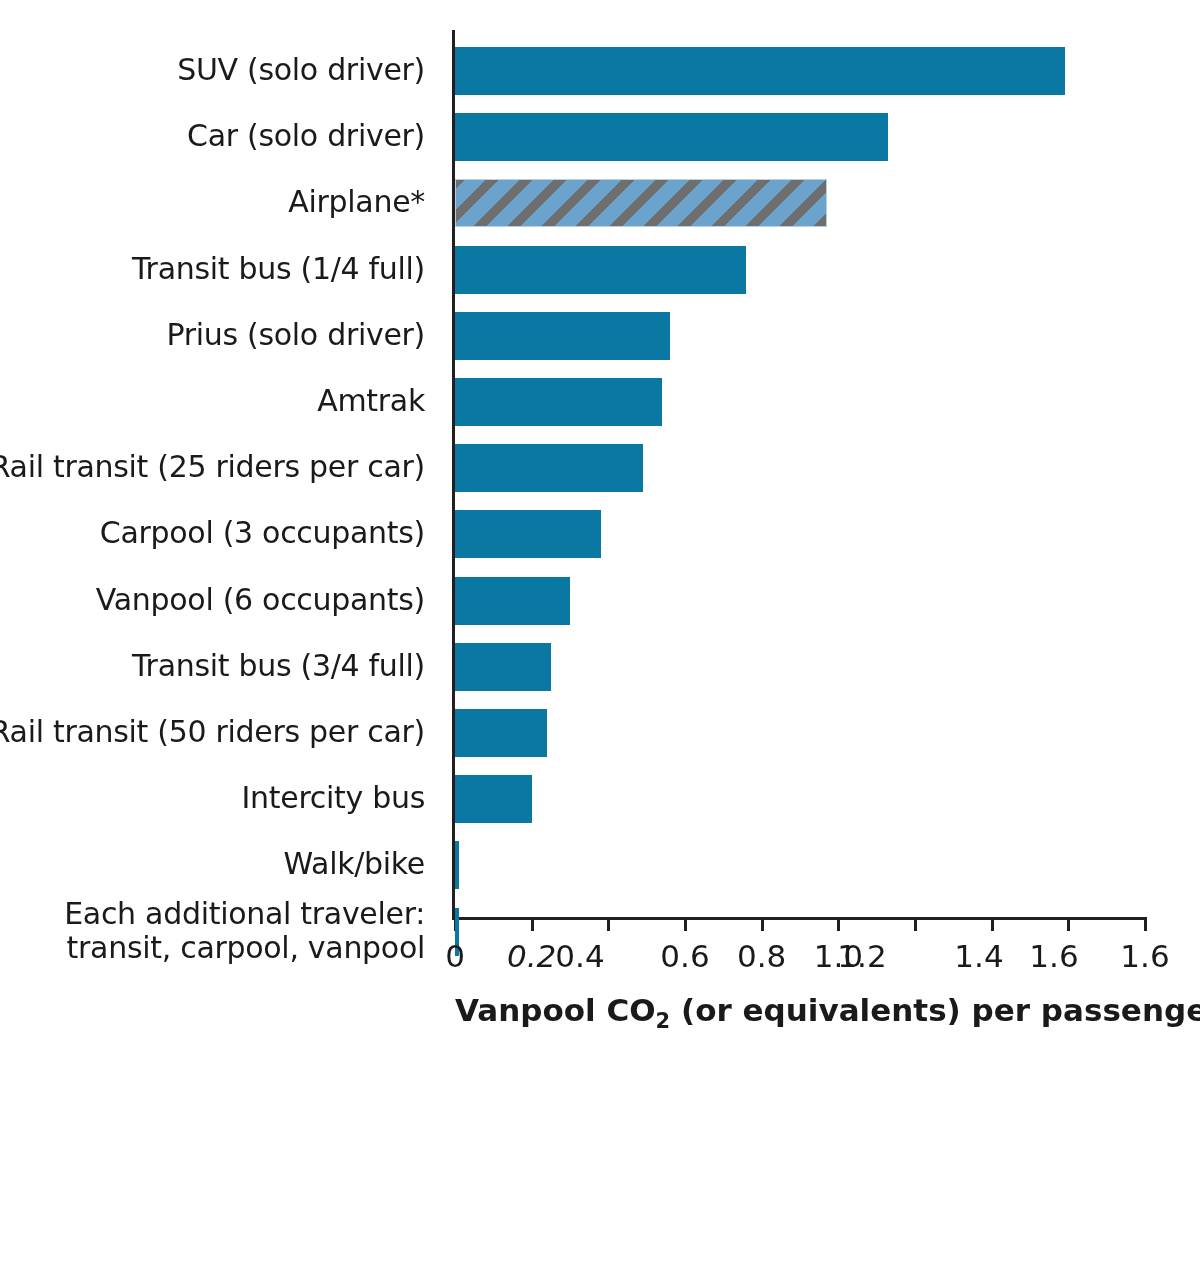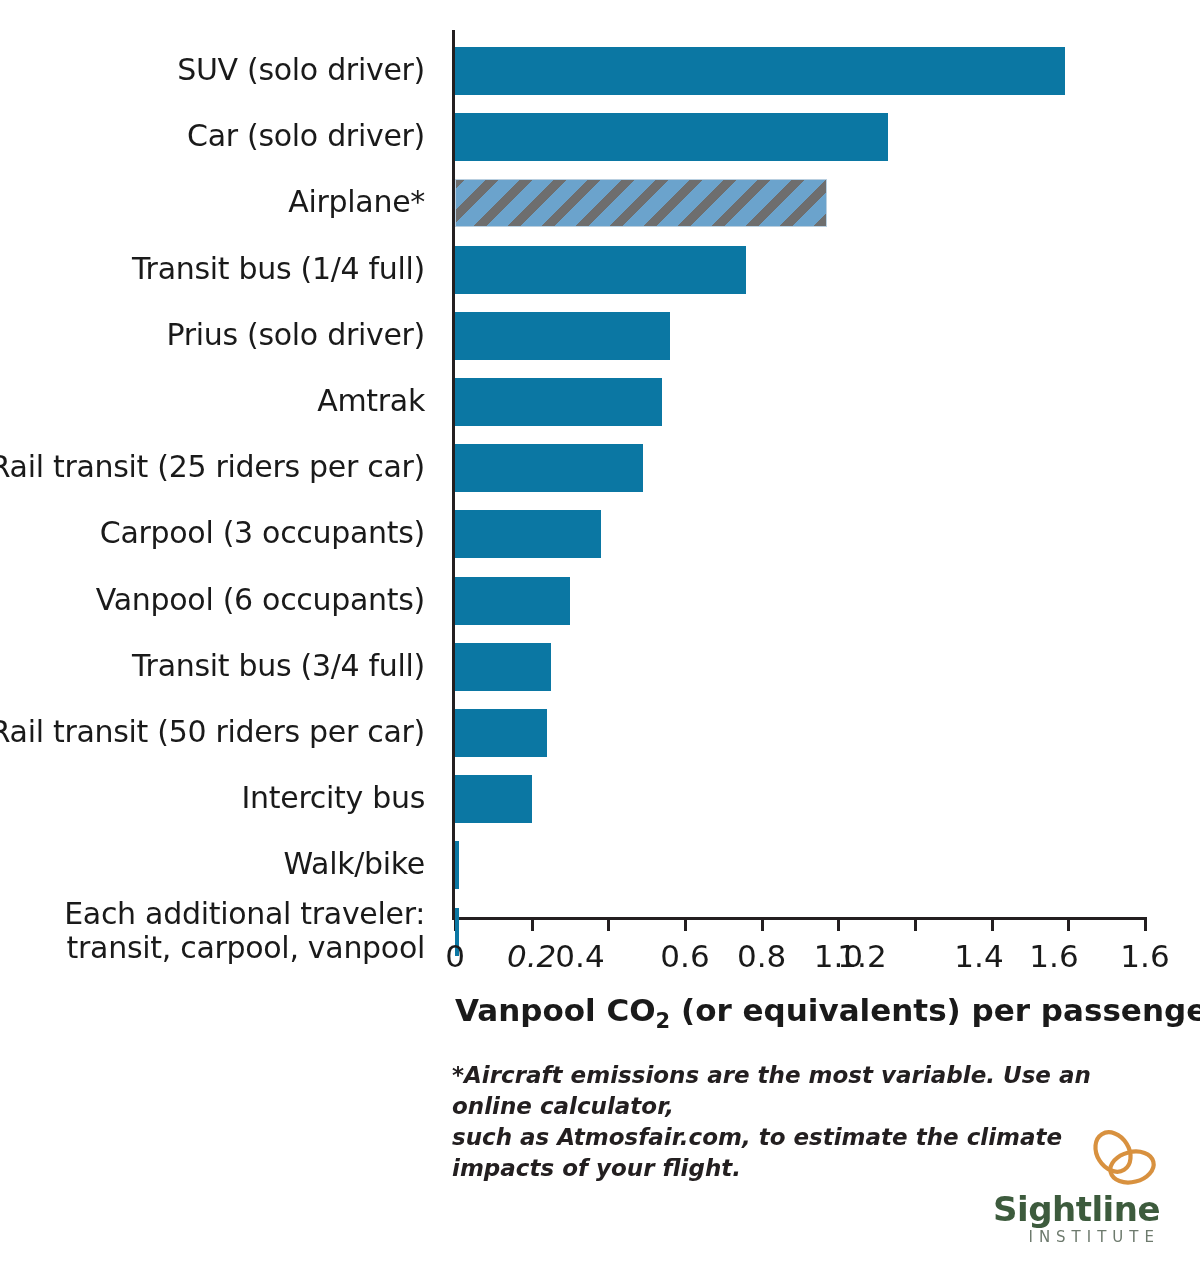--- a/index.html
+++ b/index.html
@@ -169,27 +169,15 @@
       <div class="tick-label" style="left: 862px;">1.2</div>
       <div class="tick-label" style="left: 979px;">1.4</div>
       <div class="tick-label" style="left: 1054px;">1.6</div>
       <div class="tick-label" style="left: 1145px;">1.6</div>
     </div>
 
   <div class="axis-title">
     <span>Vanpool CO</span><sub>2</sub><span> (or equivalents) per passenger–mile</span>
   </div>
 
-  <div class="footnote">
-    <div>*Aircraft emissions are the most variable.  Use an online calculator,</div>
-    <div>such as Atmosfair.com, to estimate the climate impacts of your flight.</div>
-  </div>
 
-  <div class="logo">
-    <svg class="logo-mark" viewBox="0 0 72 62">
-      <ellipse cx="27" cy="24" rx="16" ry="21" fill="none" stroke="#d8913f" stroke-width="4.2" transform="rotate(-32 27 24)"></ellipse>
-      <ellipse cx="46" cy="39" rx="22" ry="15" fill="none" stroke="#d8913f" stroke-width="4.2" transform="rotate(-14 46 39)"></ellipse>
-    </svg>
-    <div class="logo-word">Sightline</div>
-    <div class="logo-sub">INSTITUTE</div>
-  </div>
 
 </div>
 
 </body></html>

